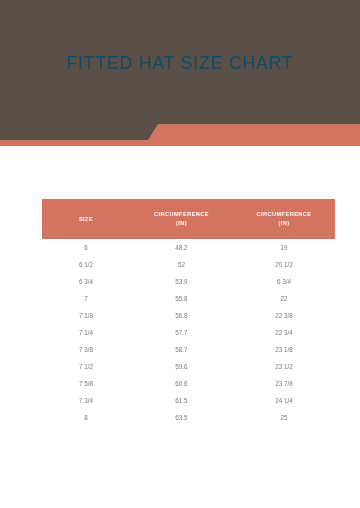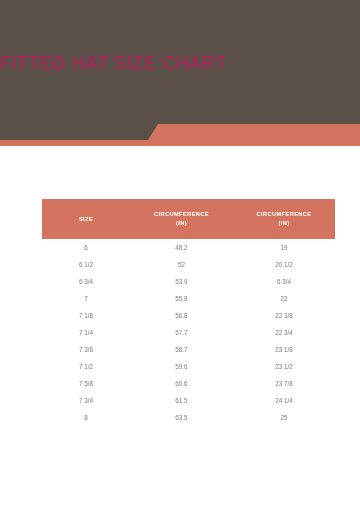--- a/index.html
+++ b/index.html
@@ -46,21 +46,22 @@
     width: 360px;
     height: 146px;
     background: #5a5048;
     clip-path: polygon(0 0, 360px 0, 360px 124px, 158px 124px, 148px 140px, 0 140px);
   }
   .header-title {
     position: absolute;
     left: 0;
     top: 53px;
     width: 360px;
-    color: #be185d;
+    text-align: center;
+    color: #0c4a6e;
     font-size: 17.5px;
     letter-spacing: 0.9px;
     font-weight: 400;
     white-space: nowrap;
   }
 
   
   .size-table {
     position: absolute;
     left: 42px;

